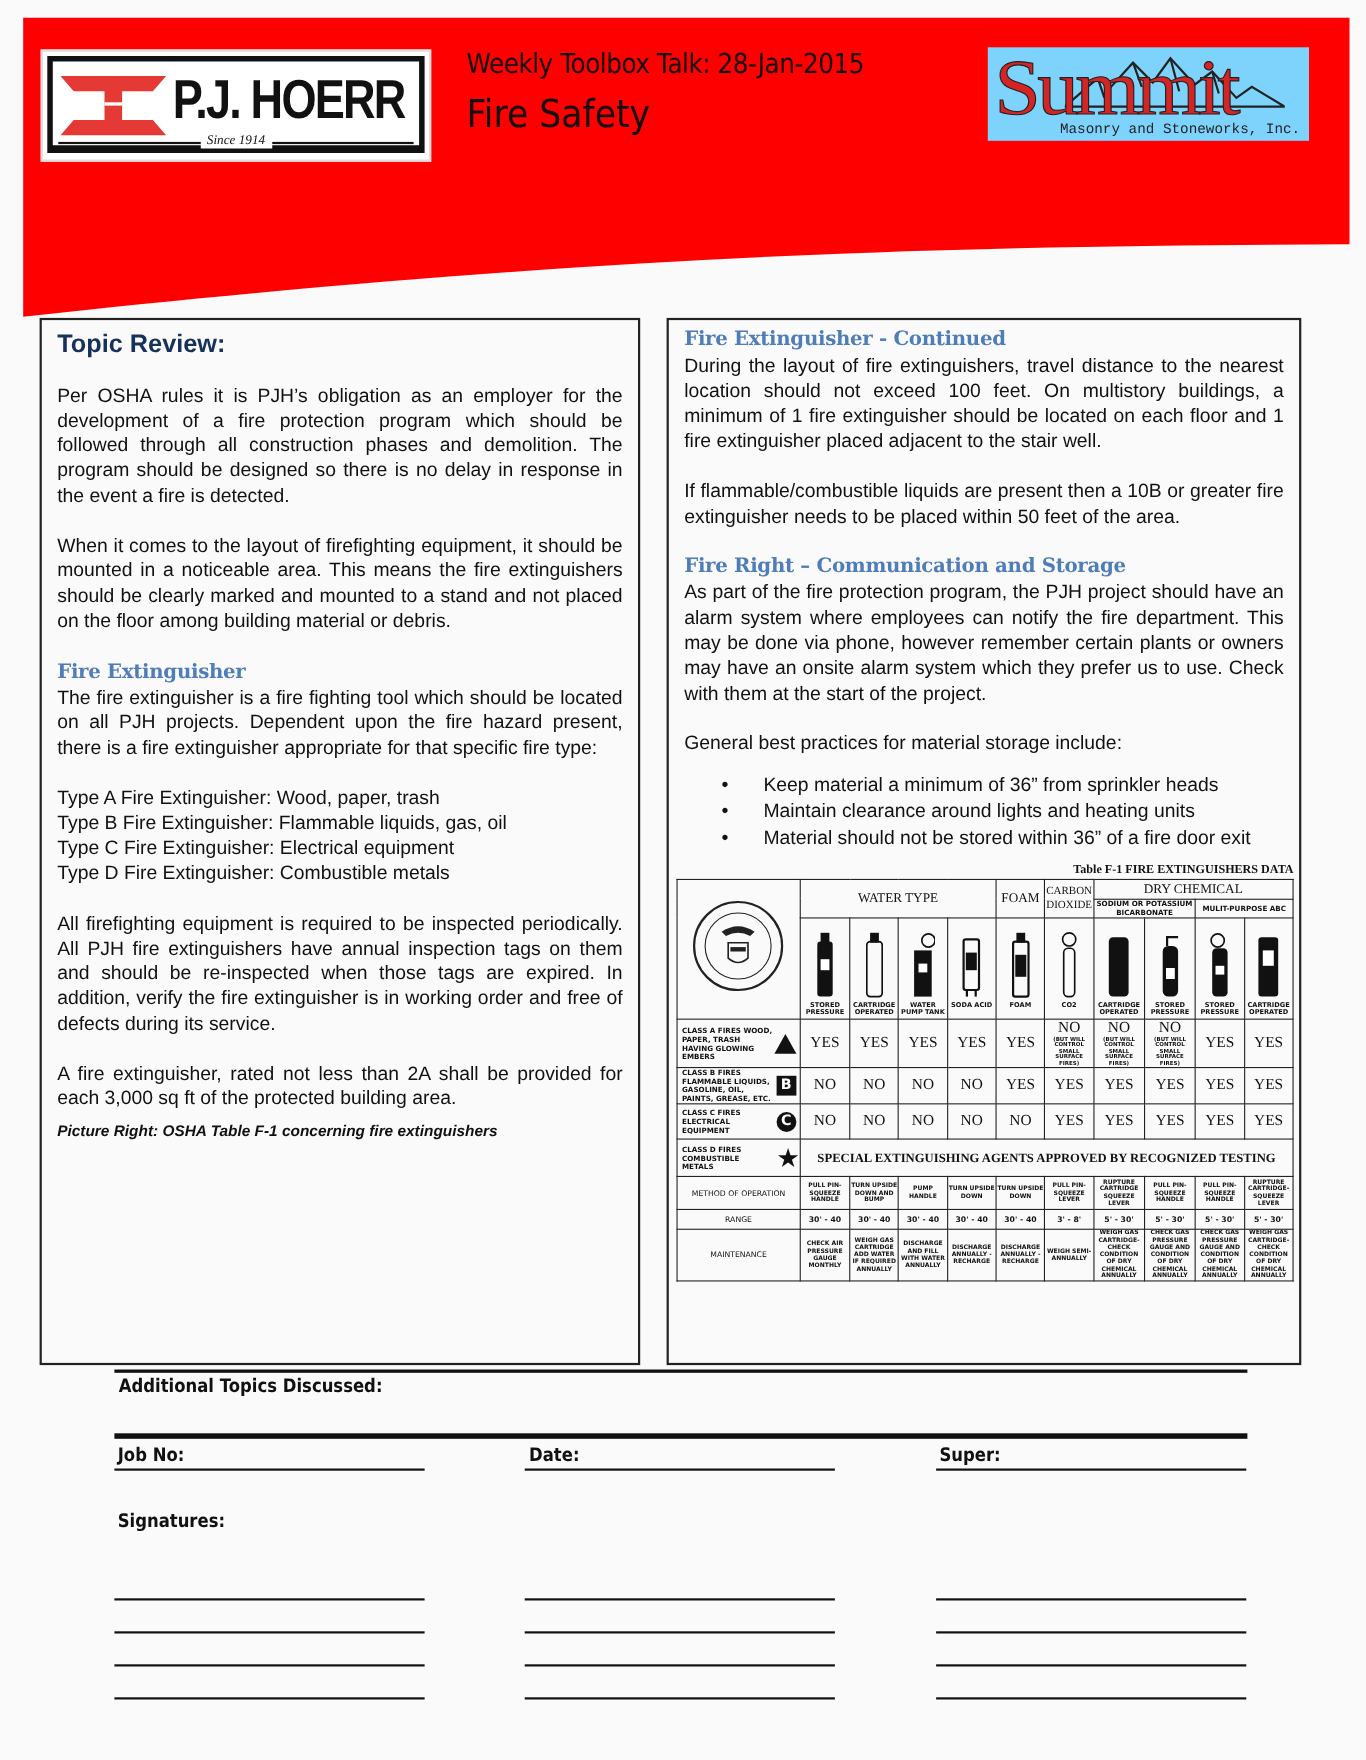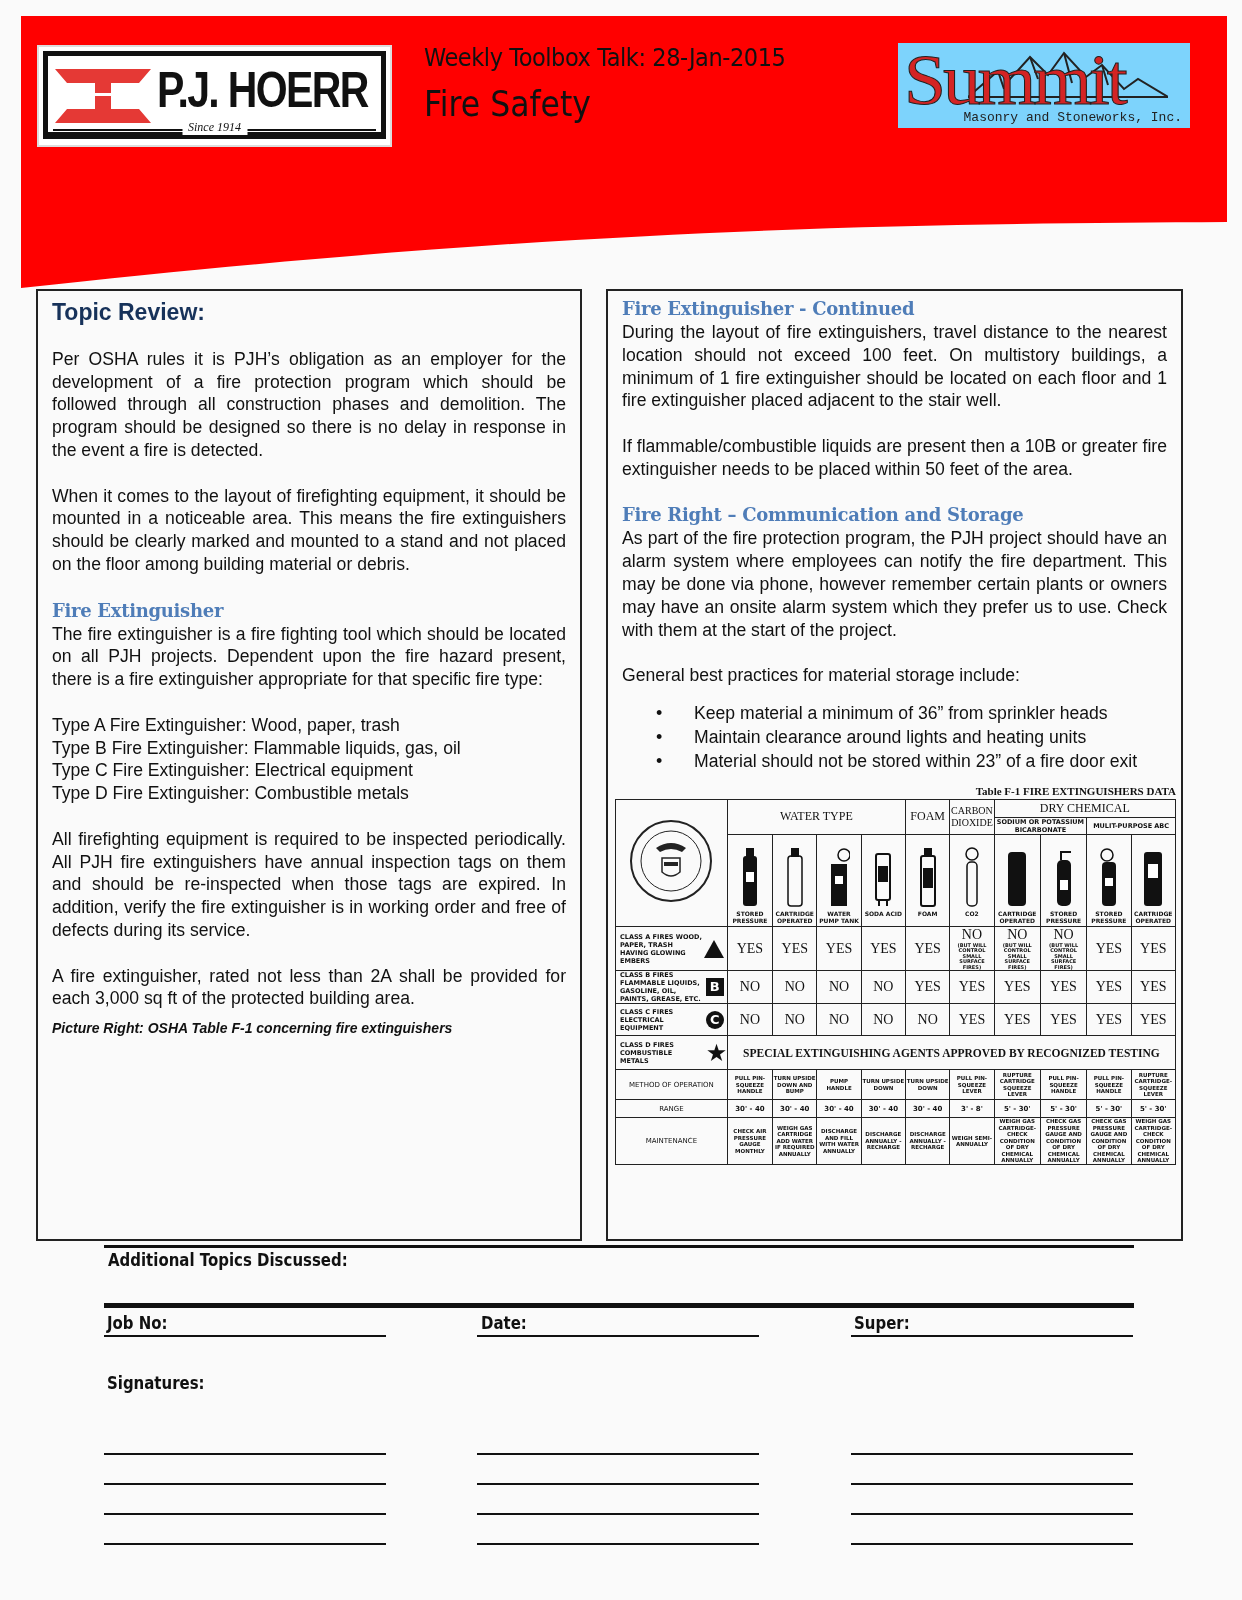--- a/index.html
+++ b/index.html
@@ -134,21 +134,21 @@
   <div class="para">If flammable/combustible liquids are present then a 10B or greater fire extinguisher needs to be placed within 50 feet of the area.</div>
   <div class="gap"></div>
   <div class="section-title">Fire Right – Communication and Storage</div>
   <div class="para">As part of the fire protection program, the PJH project should have an alarm system where employees can notify the fire department.   This may be done via phone, however remember certain plants or owners may have an onsite alarm system which they prefer us to use.  Check with them at the start of the project.</div>
   <div class="gap"></div>
   <div class="para">General best practices for material storage include:</div>
   <div class="gap-sm"></div>
   <ul class="bullets">
     <li>Keep material a minimum of 36” from sprinkler heads</li>
     <li>Maintain clearance around lights and heating units</li>
-    <li>Material should not be stored within 23” of a fire door exit</li>
+    <li>Material should not be stored within 36” of a fire door exit</li>
   </ul>
 
   <div class="osha">
     <div class="osha-caption">Table F-1 FIRE EXTINGUISHERS DATA</div>
     <table class="f1">
       <colgroup>
         <col style="width:111px">
         <col style="width:45px">
           <col style="width:44px">
           <col style="width:44px">

